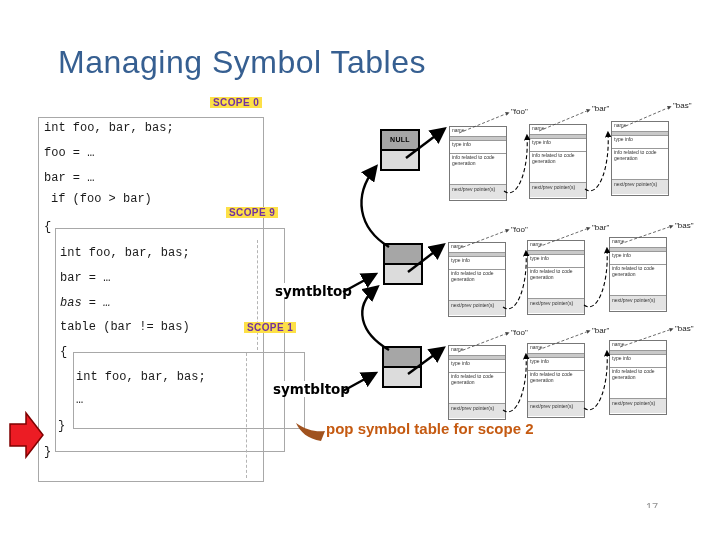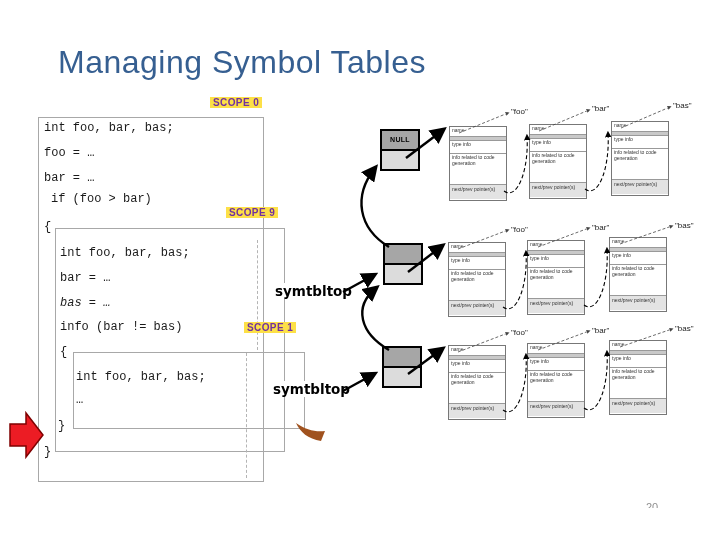--- a/index.html
+++ b/index.html
@@ -96,21 +96,21 @@
   <div class="scope-label" id="scope2-label">SCOPE 1</div>
 
   <div class="code" id="c1">int foo, bar, bas;</div>
   <div class="code" id="c2">foo = …</div>
   <div class="code" id="c3">bar = …</div>
   <div class="code" id="c4">if (foo &gt; bar)</div>
   <div class="code" id="c5">{</div>
   <div class="code" id="c6">int foo, bar, bas;</div>
   <div class="code" id="c7">bar = …</div>
   <div class="code" id="c8">bas = …</div>
-  <div class="code" id="c9">info (bar != bas)</div>
+  <div class="code" id="c9">table (bar != bas)</div>
   <div class="code" id="c10">{</div>
   <div class="code" id="c11">int foo, bar, bas;</div>
   <div class="code" id="c12">…</div>
   <div class="code" id="c13">}</div>
   <div class="code" id="c14">}</div>
 
   <div class="ptr-label" id="ptr-label-1">symtbltop</div>
   <div class="ptr-label" id="ptr-label-2">symtbltop</div>
 
   <div class="stack-node" id="node0">
@@ -195,21 +195,22 @@
   <div class="entry-label" id="el00">"foo"</div>
   <div class="entry-label" id="el01">"bar"</div>
   <div class="entry-label" id="el02">"bas"</div>
   <div class="entry-label" id="el10">"foo"</div>
   <div class="entry-label" id="el11">"bar"</div>
   <div class="entry-label" id="el12">"bas"</div>
   <div class="entry-label" id="el20">"foo"</div>
   <div class="entry-label" id="el21">"bar"</div>
   <div class="entry-label" id="el22">"bas"</div>
 
-  <div class="page-number">20</div>
+  <div class="pop-note">pop symbol table for scope 2</div>
+  <div class="page-number">17</div>
 
   <svg class="arrows-overlay" viewBox="0 0 720 540">
     <defs>
       <marker id="m-big" markerWidth="7" markerHeight="7" refX="5" refY="3.5" orient="auto">
         <path d="M0,0 L7,3.5 L0,7 Z" fill="#000"></path>
       </marker>
       <marker id="m-sm" markerWidth="6" markerHeight="6" refX="4" refY="3" orient="auto">
         <path d="M0,0 L6,3 L0,6 Z" fill="#000"></path>
       </marker>
       <marker id="m-tiny" markerWidth="5" markerHeight="5" refX="3" refY="2.5" orient="auto">

